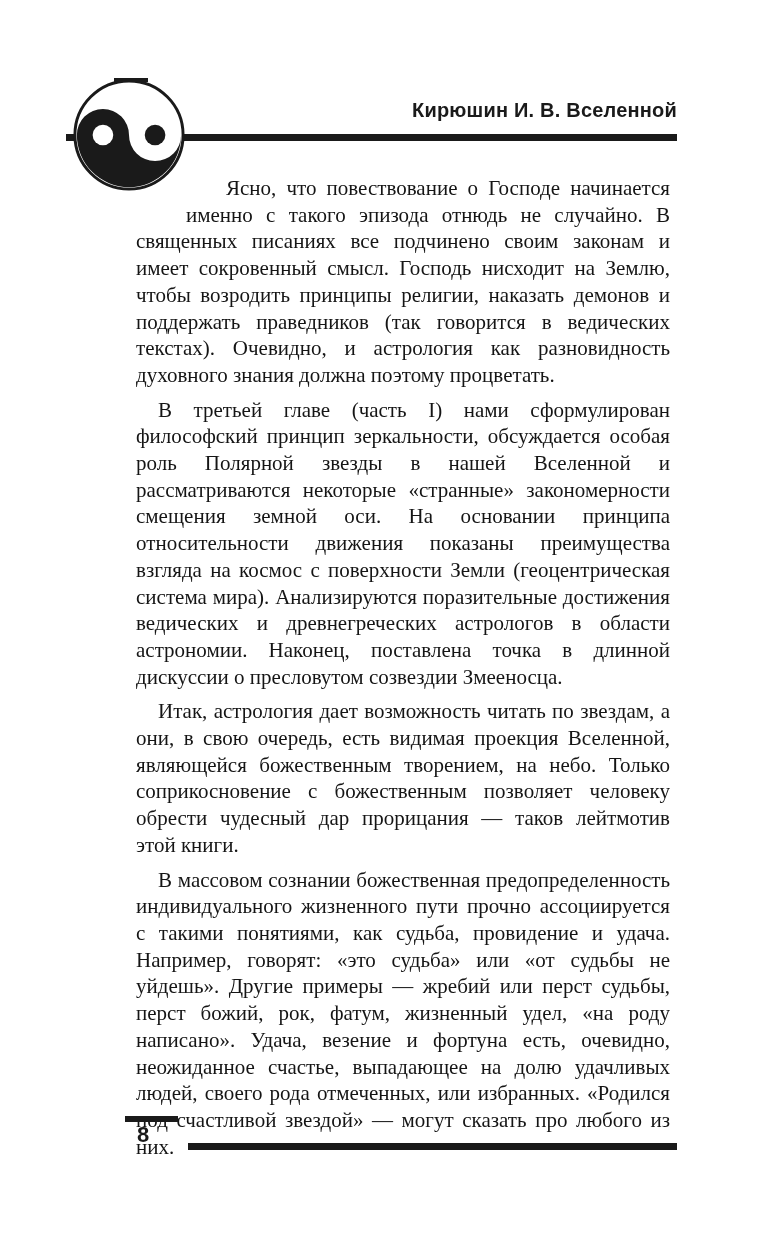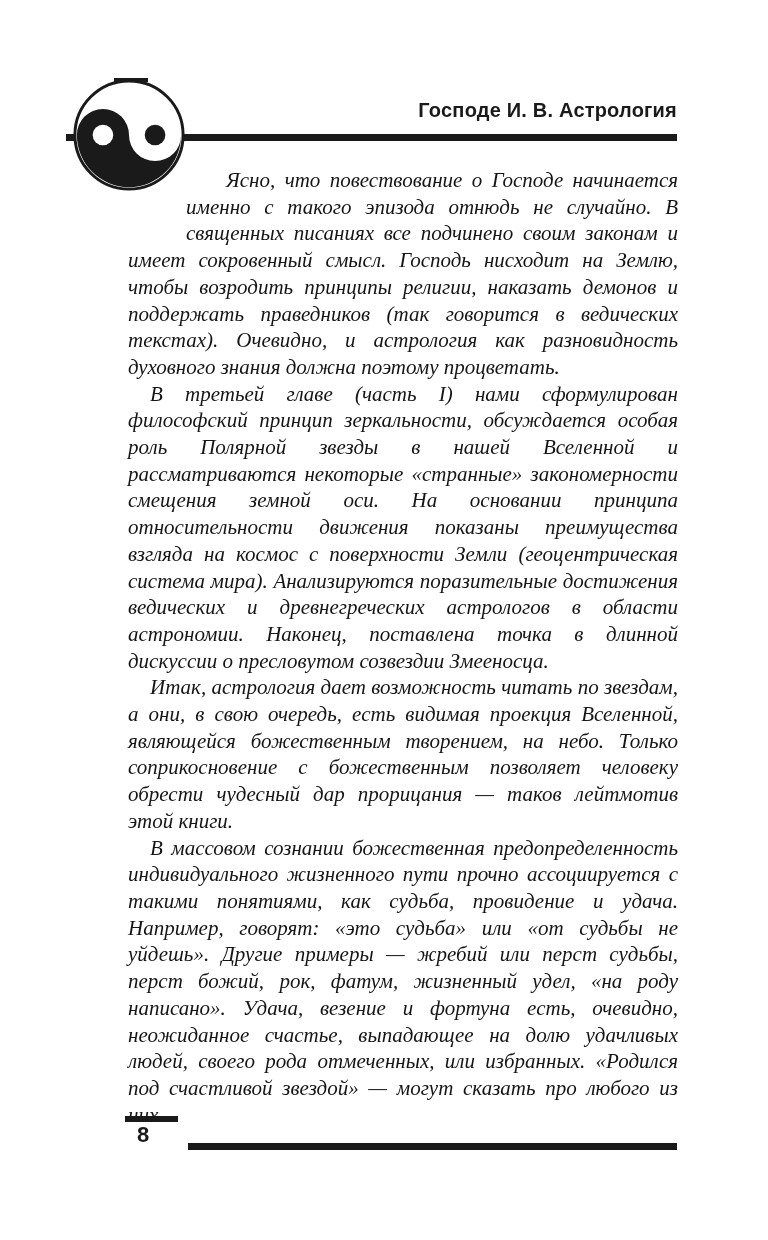--- a/index.html
+++ b/index.html
@@ -69,24 +69,23 @@
     line-height: 26.7px;
     text-align: justify;
     color: #151515;
   }
   .logo-spacer {
     float: left;
     width: 58px;
     height: 54px;
   }
   .body-text p {
-    margin: 0;
+    margin: 8px;
     padding: 0;
     text-indent: 22px;
-    font-style: italic;
   }
   .body-text p.first {
     text-indent: 40px;
   }
 
   
   .footer-tick {
     position: absolute;
     left: 125px;
     top: 1116px;
@@ -128,21 +127,21 @@
                A 26.5,26.5 0 0 1 60,60
                A 26.5,26.5 0 0 0 113,60
                A 53,53 0 0 1 7,60 Z" fill="#1a1a1a"></path>
 
       <circle cx="33.5" cy="60" r="10.5" fill="#ffffff"></circle>
       <circle cx="86.5" cy="60" r="10.5" fill="#1a1a1a"></circle>
     </svg>
   </div>
   <div class="logo-top-tick"></div>
 
-  <div class="header-title">Господе И. В. Астрология</div>
+  <div class="header-title">Кирюшин И. В. Вселенной</div>
 
   <div class="body-text">
     <div class="logo-spacer"></div>
     <p class="first">Ясно, что повествование о Господе начинается именно с такого эпизода отнюдь не случайно. В священных писаниях все подчинено своим законам и имеет сокровенный смысл. Господь нисходит на Землю, чтобы возродить принципы религии, наказать демонов и поддержать праведников (так говорится в ведических текстах). Очевидно, и астрология как разновидность духовного знания должна поэтому процветать.</p>
     <p>В третьей главе (часть I) нами сформулирован философский принцип зеркальности, обсуждается особая роль Полярной звезды в нашей Вселенной и рассматриваются некоторые «странные» закономерности смещения земной оси. На основании принципа относительности движения показаны преимущества взгляда на космос с поверхности Земли (геоцентрическая система мира). Анализируются поразительные достижения ведических и древнегреческих астрологов в области астрономии. Наконец, поставлена точка в длинной дискуссии о пресловутом созвездии Змееносца.</p>
     <p>Итак, астрология дает возможность читать по звездам, а они, в свою очередь, есть видимая проекция Вселенной, являющейся божественным творением, на небо. Только соприкосновение с божественным позволяет человеку обрести чудесный дар прорицания — таков лейтмотив этой книги.</p>
     <p>В массовом сознании божественная предопределенность индивидуального жизненного пути прочно ассоциируется с такими понятиями, как судьба, провидение и удача. Например, говорят: «это судьба» или «от судьбы не уйдешь». Другие примеры — жребий или перст судьбы, перст божий, рок, фатум, жизненный удел, «на роду написано». Удача, везение и фортуна есть, очевидно, неожиданное счастье, выпадающее на долю удачливых людей, своего рода отмеченных, или избранных. «Родился под счастливой звездой» — могут сказать про любого из них.</p>
   </div>
 
   <div class="footer-tick"></div>

